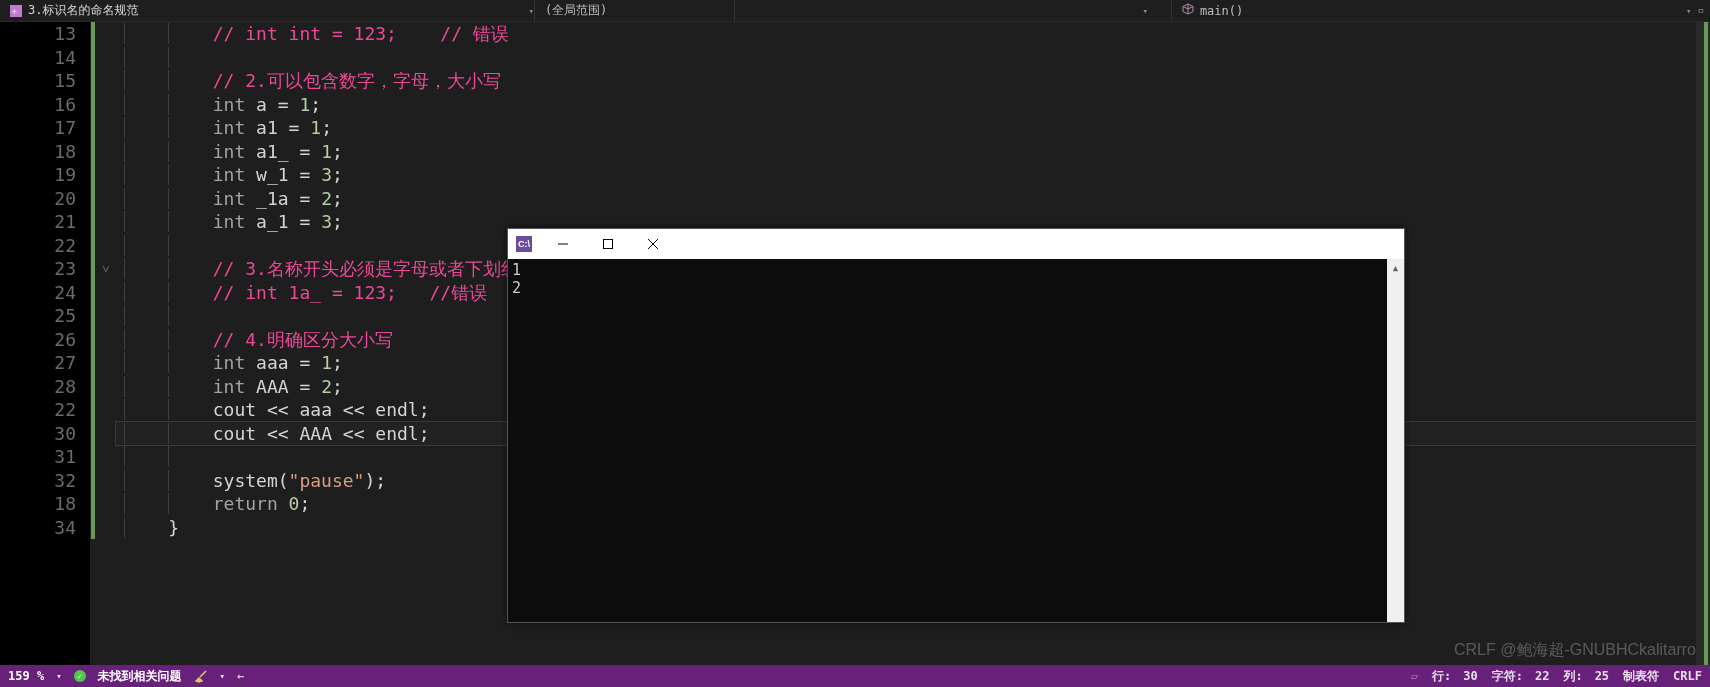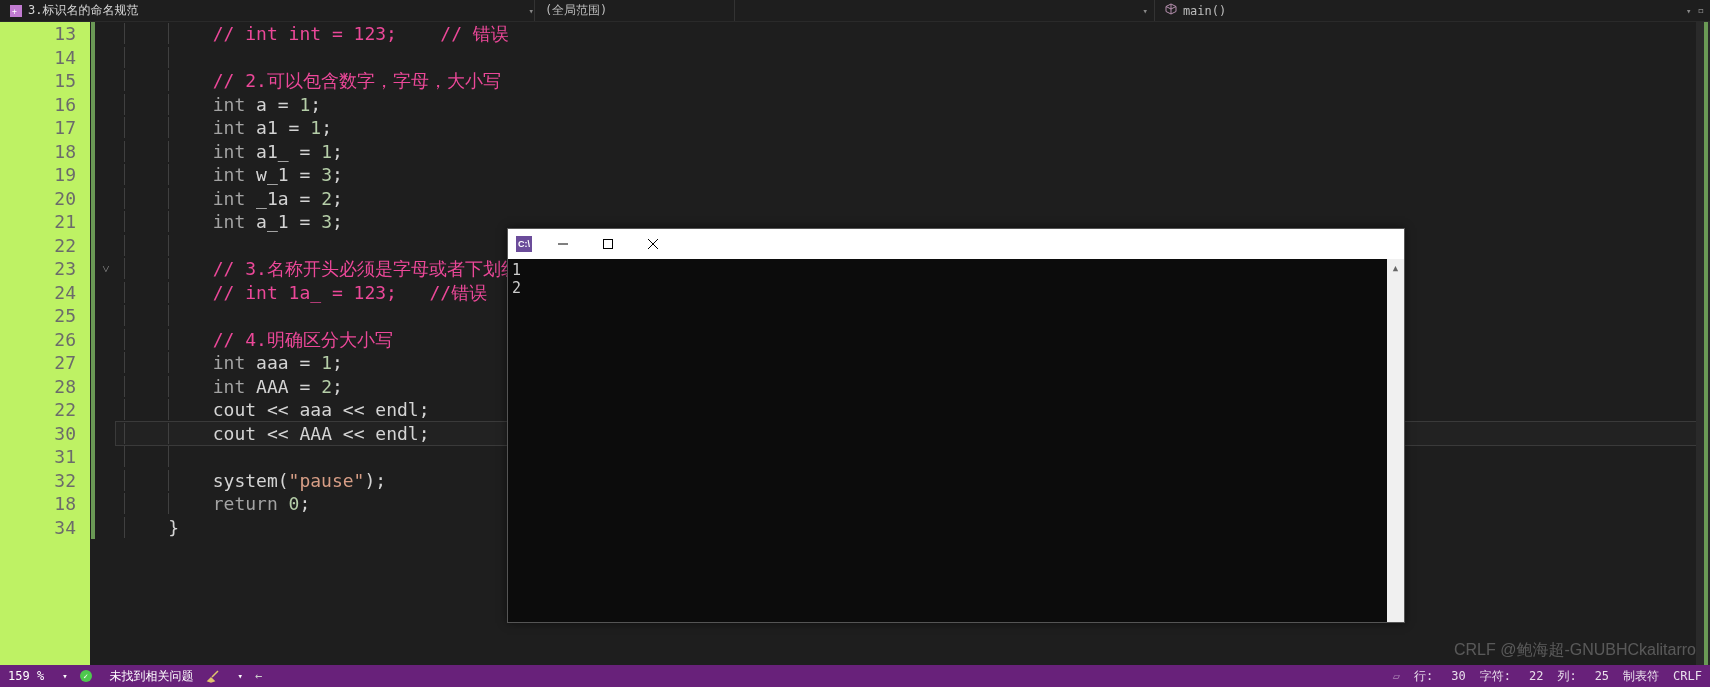--- a/index.html
+++ b/index.html
@@ -25,30 +25,31 @@
 .scope-dd {
   display:flex; align-items:center; gap:6px;
   padding:0 10px; height:100%; color:#bdbdbd; font-size:12px;
   border-left:1px solid #333; min-width:200px;
 }
 .dd-arrow { margin-left:auto; color:#888; font-size:9px; }
 .func-dd {
   display:flex; align-items:center; gap:6px;
   padding:0 10px; height:100%; color:#bdbdbd; font-size:12px;
   border-left:1px solid #333;
+  margin-left:17px;
 }
 .cube-icon { color:#b48ead; }
 .spacer { flex:1; }
 .top-right { display:flex; align-items:center; gap:6px; padding-right:6px; color:#888; }
 .top-right .ico { font-size:11px; cursor:pointer; }
 
 .editor-wrap { position:relative; height:calc(100% - 22px - 22px); }
 .editor { display:flex; height:100%; background:#1e1e1e; }
 .gutter {
-  width:90px; background:#bef264; text-align:right;
+  width:90px; background:#000000; text-align:right;
   color:#6b6b6b; font-size:18px; padding-right:14px;
   font-family:Consolas,monospace; user-select:none;
 }
 .gutter .ln { height:23.5px; line-height:23.5px; }
 .marker-col {
   width:6px; background:#1e1e1e;
 }
 .marker-col .green { width:4px; height:23.5px; background:#6a9955; margin-left:1px; }
 .fold-col { width:20px; background:#1e1e1e; }
 .fold-col .row { height:23.5px; display:flex; align-items:center; justify-content:center; color:#888; }
@@ -119,21 +120,21 @@
   color:#666; font-size:9px; cursor:pointer;
 }
 
 
 .statusbar {
   position:absolute; left:0; right:0; bottom:0; height:22px;
   background:#007acc; color:#fff; font-size:12px;
   display:flex; align-items:center; padding:0 8px; gap:12px;
 }
 .statusbar.purple { background:#68217a; }
-.statusbar .sitem { display:flex; align-items:center; gap:18px; }
+.statusbar .sitem { display:flex; align-items:center; gap:12px;font-weight:bold; }
 .statusbar .sright { margin-left:auto; display:flex; gap:14px; align-items:center; opacity:.85 }
 .check-icon { 
   width:12px;height:12px;border-radius:50%;
   background:#4ec94e;display:inline-flex;align-items:center;
   justify-content:center;font-size:8px;
 }
 .brush { color:#e0c46c; }
 
 
 .watermark {

